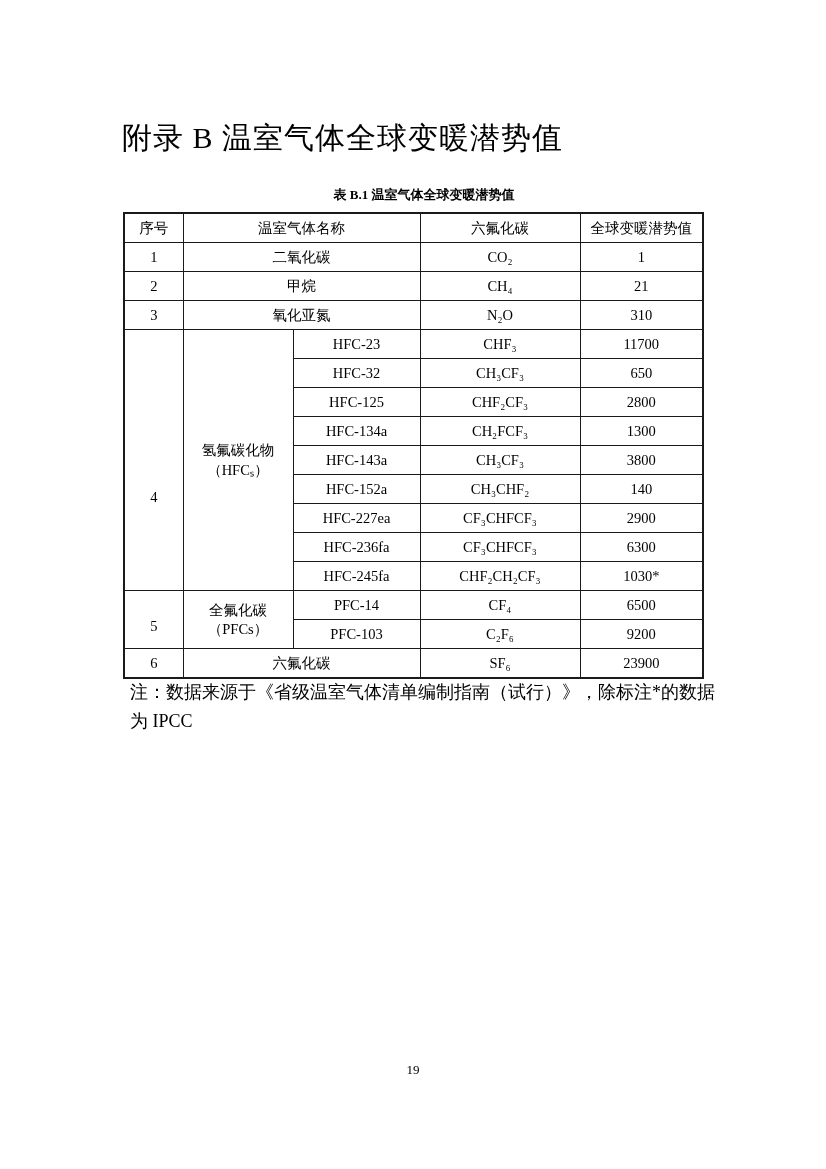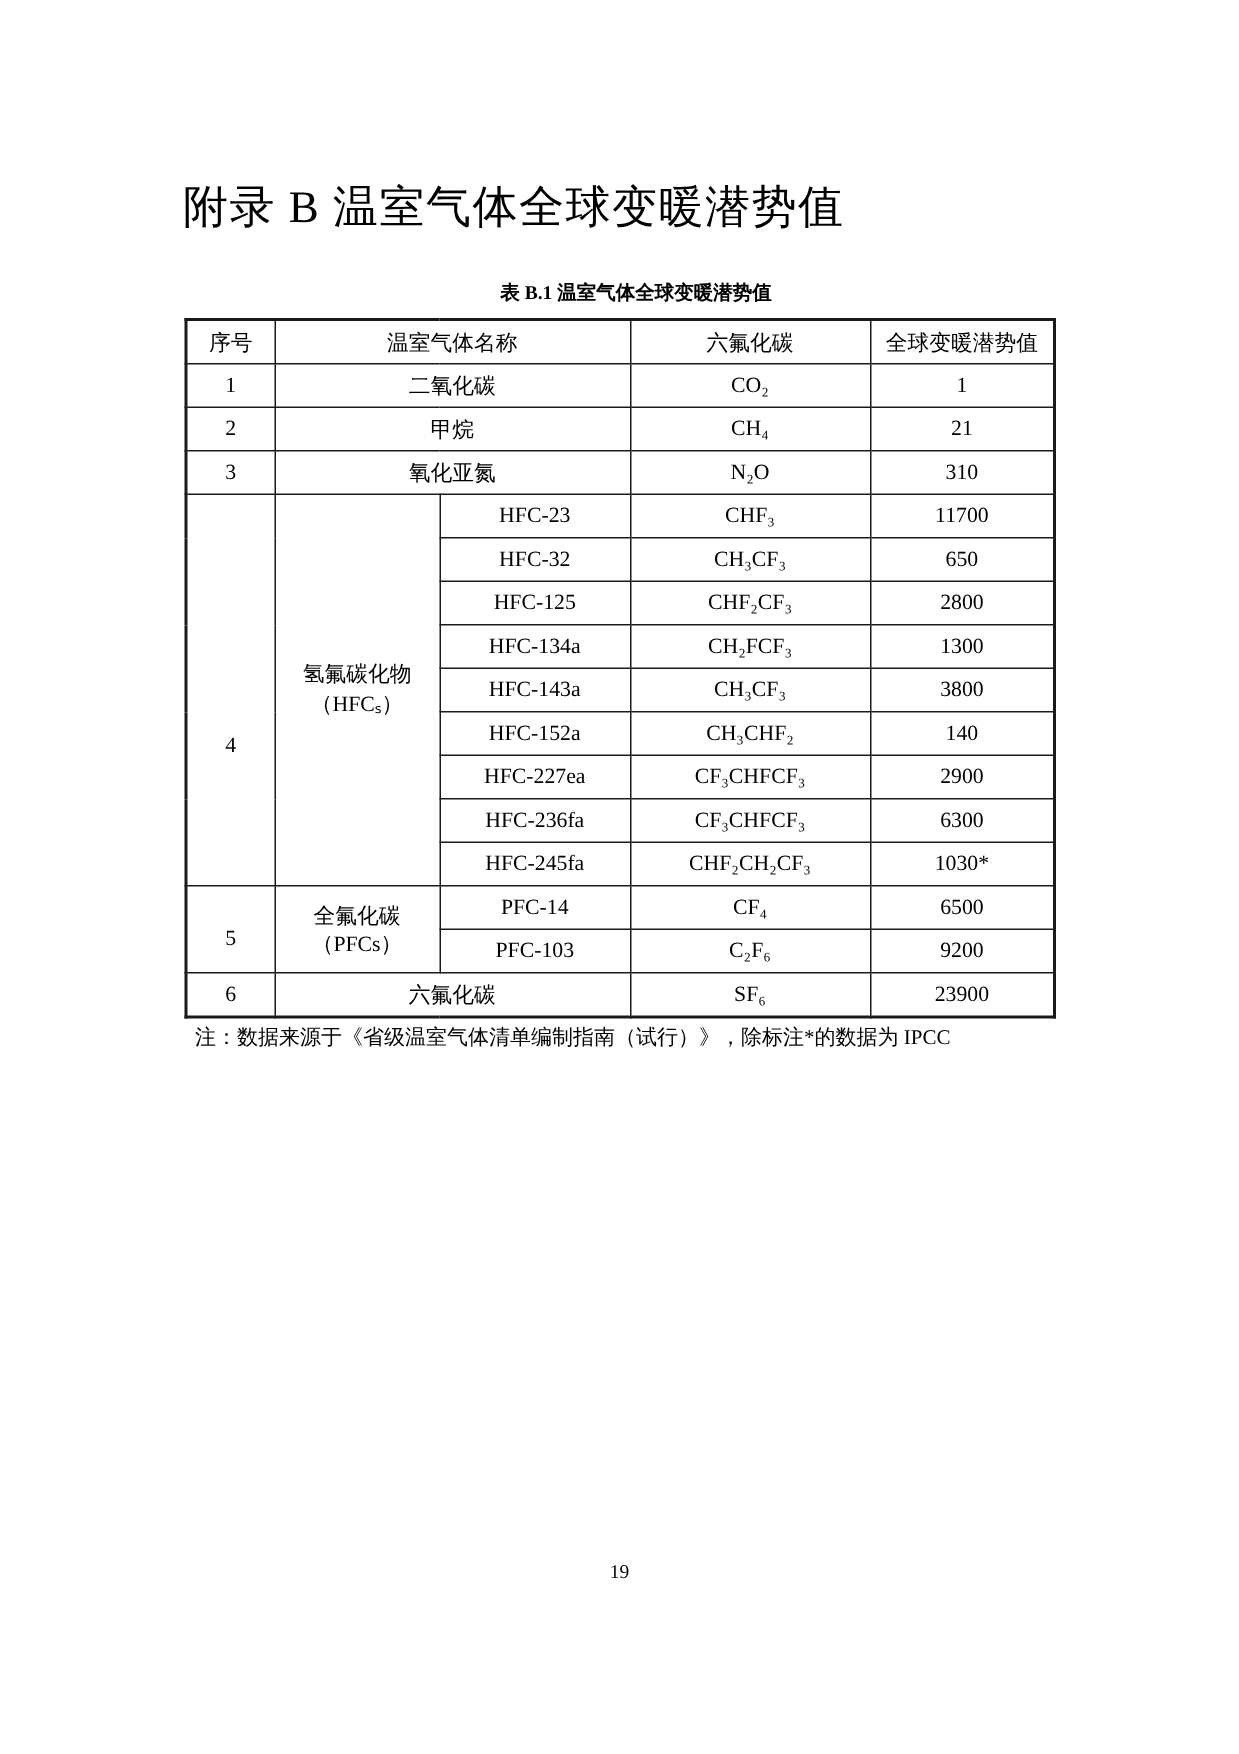--- a/index.html
+++ b/index.html
@@ -61,30 +61,30 @@
   }
   .group-label div {
     line-height: 20px;
     font-family: Liberation Serif, serif;
   }
   .note {
     position: absolute;
     left: 123px;
     top: 678px;
     width: 592px;
-    font-size: 14px;
+    font-size: 18px;
     line-height: 29px;
   }
   .note .line1 {
     padding-left: 7px;
   }
   .page-number {
     position: absolute;
     left: 0;
-    top: 1040px;
+    top: 1062px;
     width: 100%;
     text-align: center;
     font-size: 13px;
   }
 </style>
 </head>
 <body>
 
 <div class="page">
 

